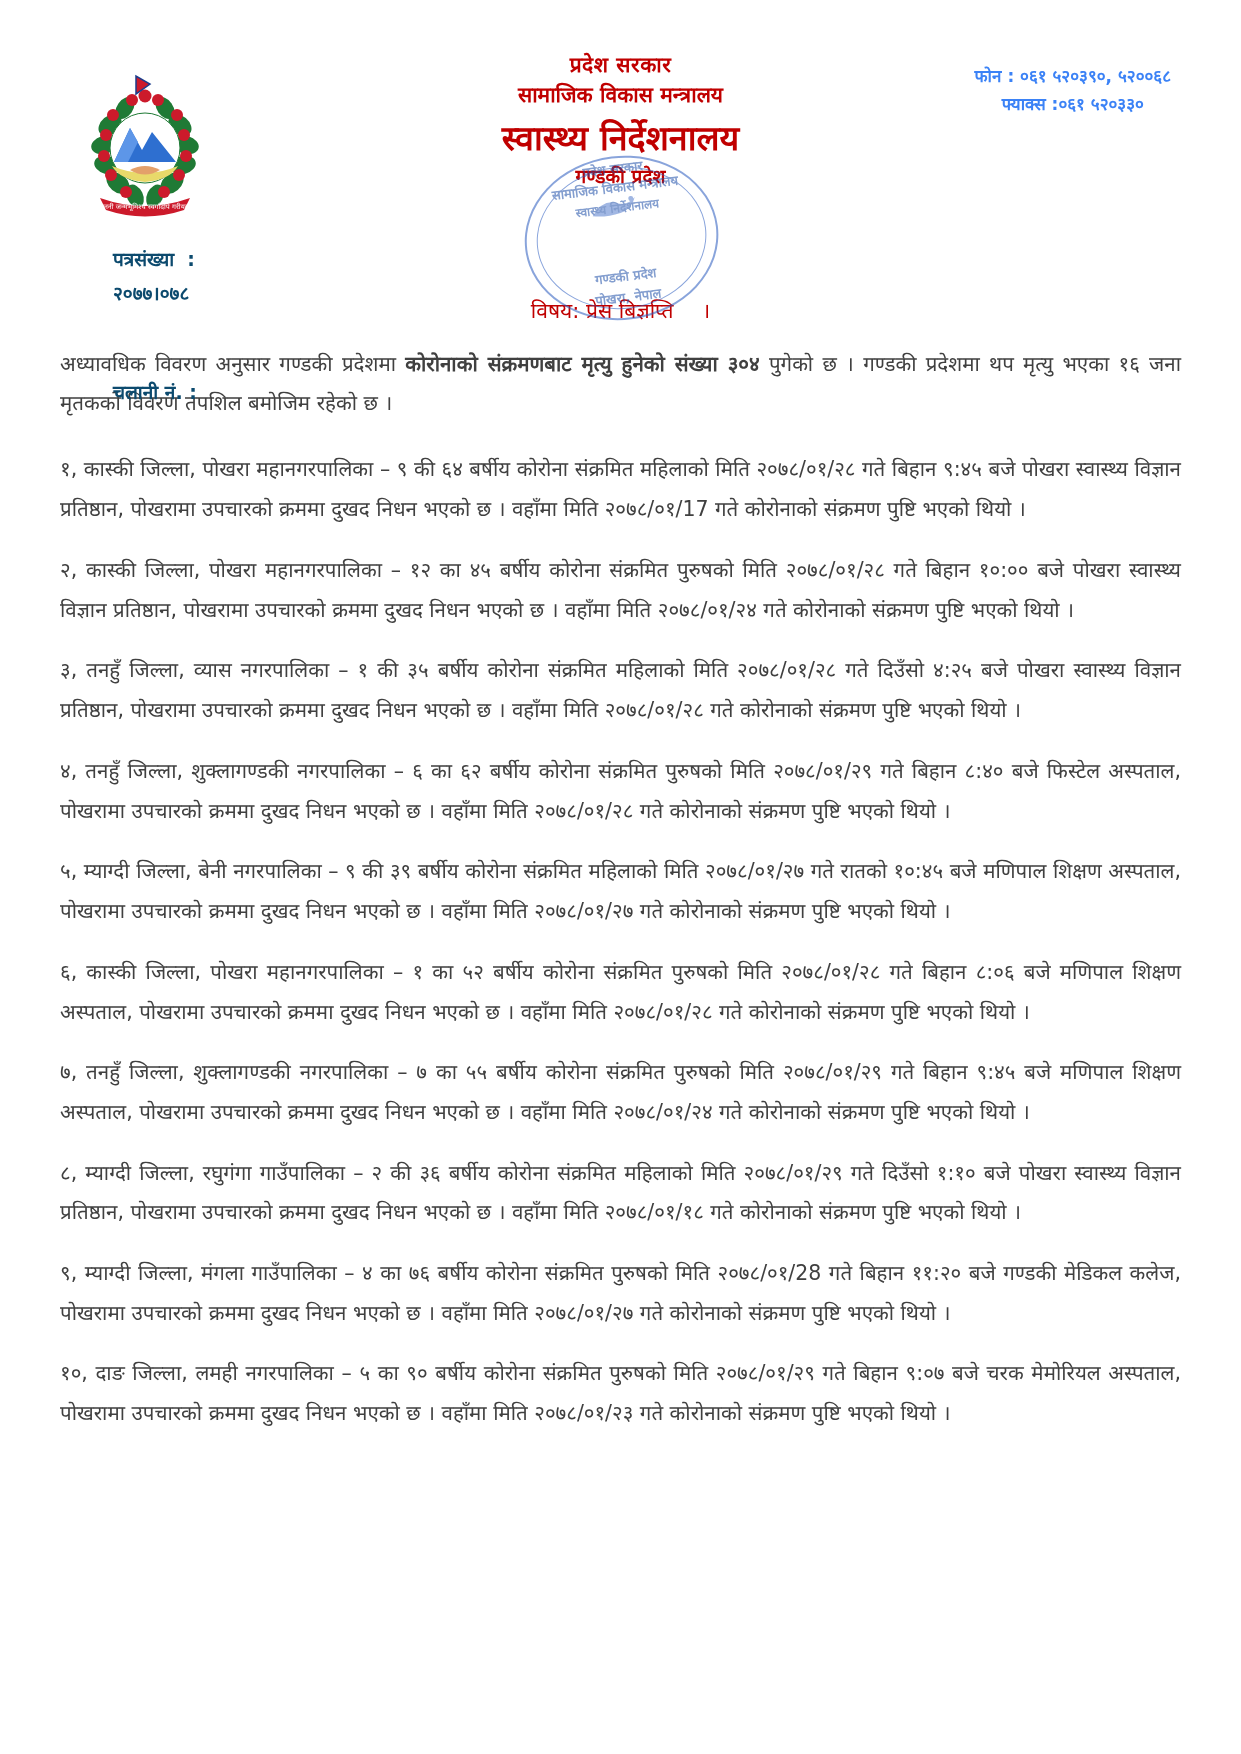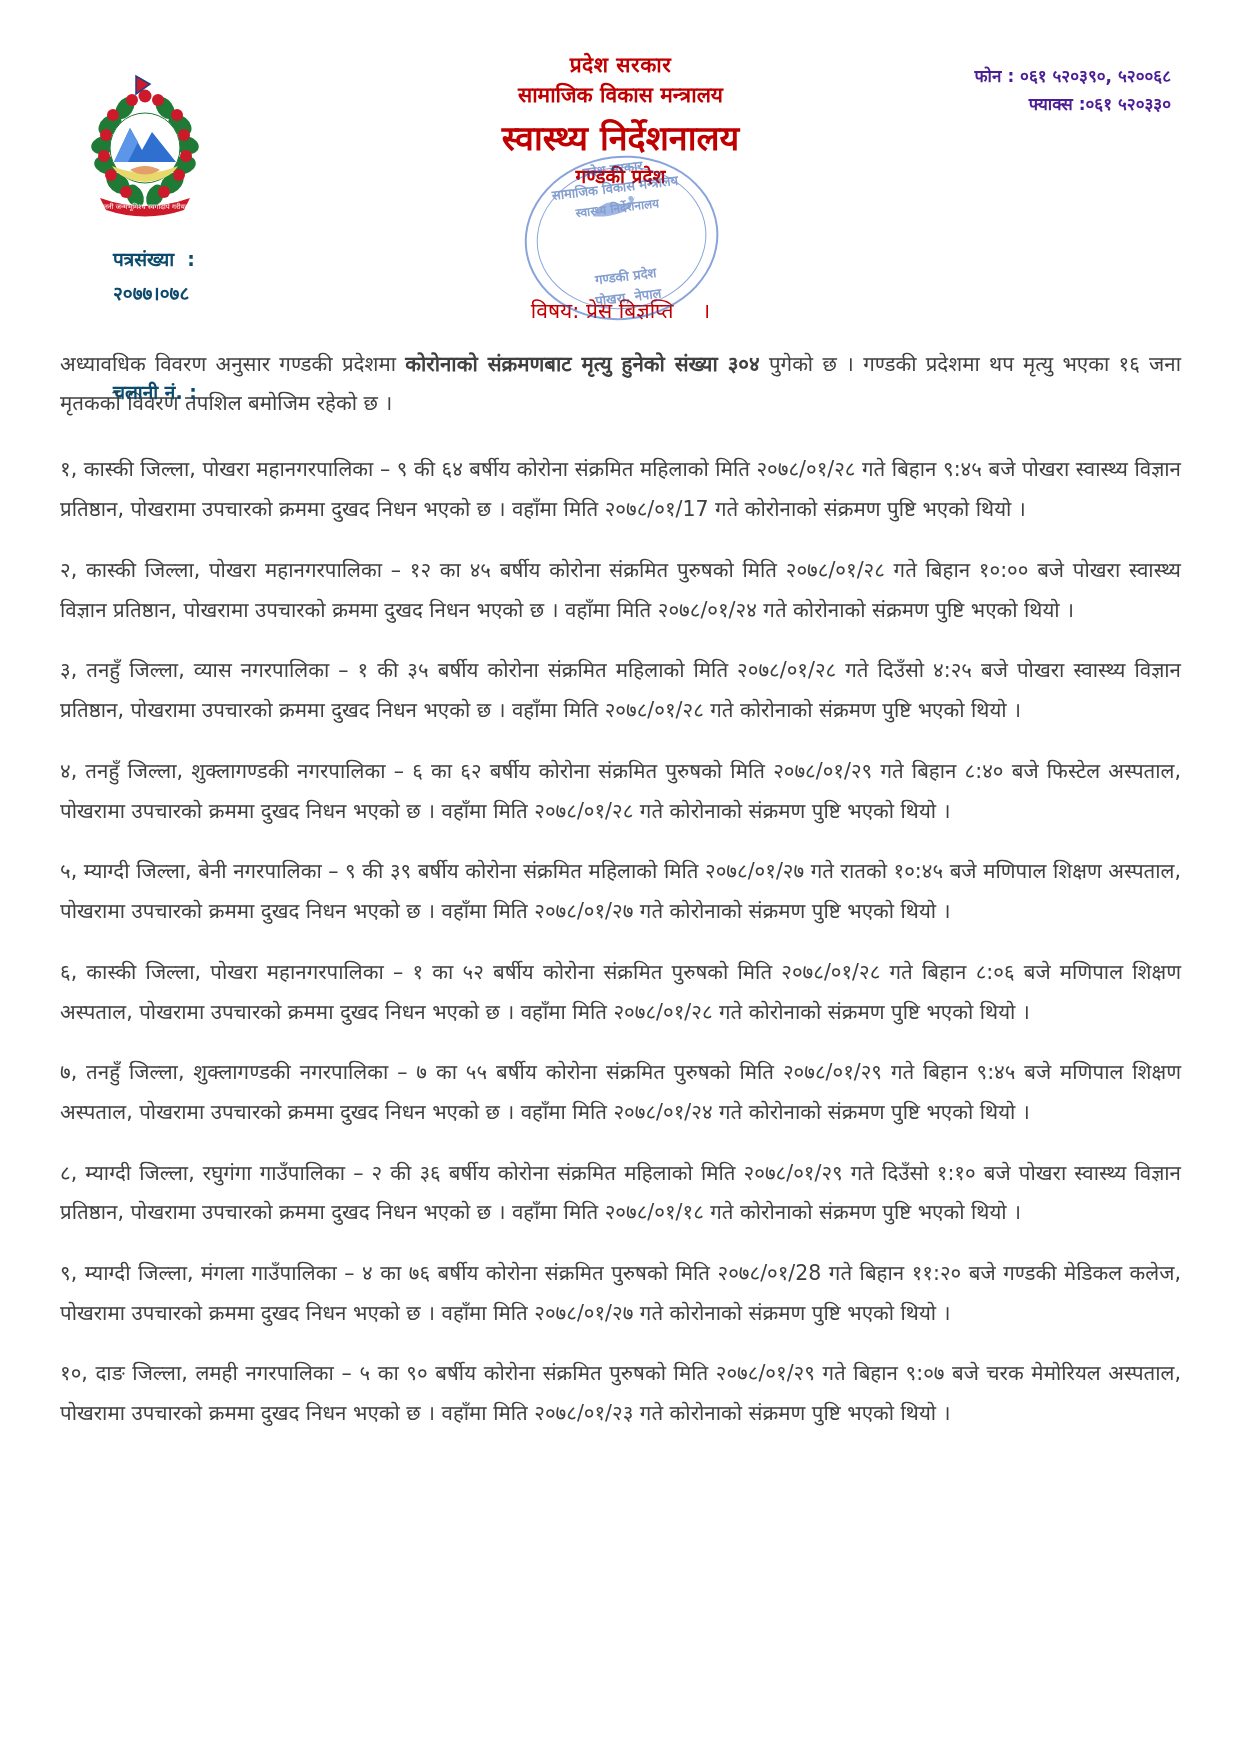--- a/index.html
+++ b/index.html
@@ -65,22 +65,22 @@
   .gov-sub {
     font-size: 19px;
     font-weight: 600;
     line-height: 1.35;
   }
 
   .contact {
     position: absolute;
     right: 10px;
     top: 22px;
-    text-align: right;
-    color: #4c1d95;
+    text-align: center;
+    color: #3b82f6;
     font-size: 17px;
     line-height: 1.65;
     font-weight: 600;
   }
 
   .ref-block {
     position: absolute;
     left: 0px;
     top: 170px;
     color: #0c4a6e;

